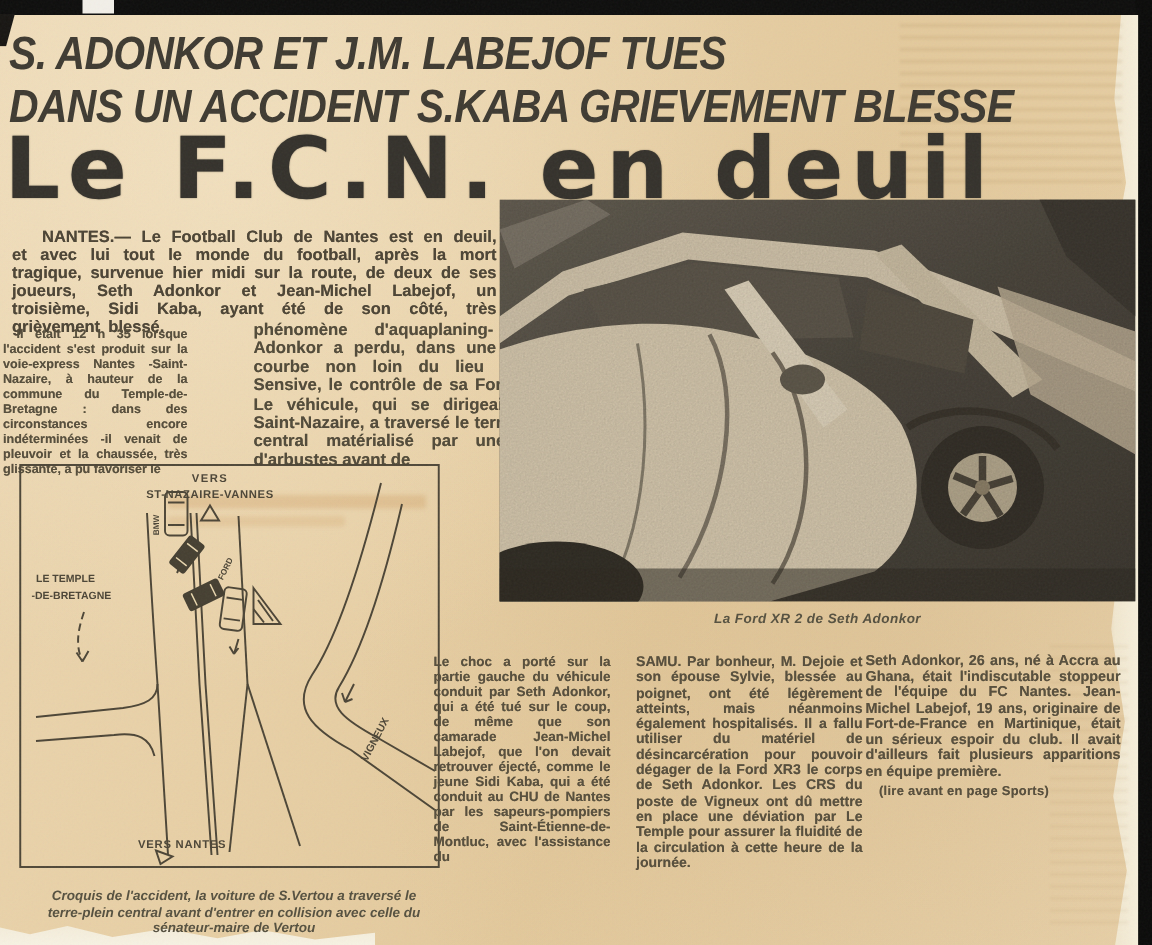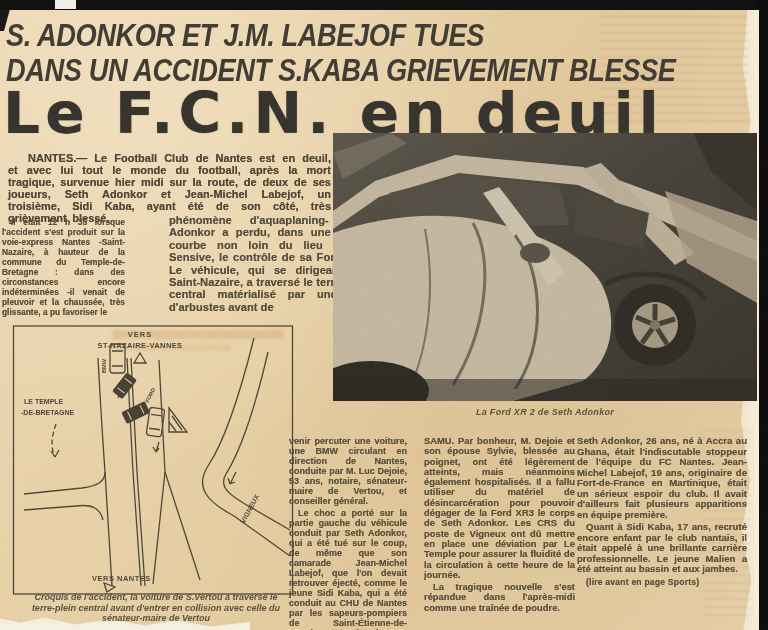--- a/index.html
+++ b/index.html
@@ -71,21 +71,21 @@
   .bc2{left:424px;width:151px;font-size:9.4px;line-height:10.3px;}
   .bc3{left:577px;width:170px;font-size:9.6px;line-height:10.5px;}
   .sports-note{font-size:8.6px;letter-spacing:.2px;}
   
   .photo{position:absolute;left:333px;top:133px;width:424px;height:268px;}
   .photo-caption{
     position:absolute;left:333px;top:407px;width:424px;text-align:center;
     font-style:italic;font-weight:700;font-size:9px;color:#55503f;letter-spacing:.3px;
   }
   
-  .map{position:absolute;left:12px;top:324px;width:282px;height:272px;}
+  .map{position:absolute;left:12px;top:308px;width:282px;height:272px;}
   .map-caption{
     position:absolute;left:22px;top:592px;width:268px;text-align:center;
     font-style:italic;font-weight:700;font-size:9px;line-height:10.6px;color:#55503f;
   }
   .grain{position:absolute;left:0;top:0;width:768px;height:630px;opacity:.05;pointer-events:none;}
 </style>
 </head>
 <body>
 
 <div>
@@ -224,30 +224,27 @@
         <text x="80" y="257" font-size="7.5" letter-spacing=".5">VERS NANTES</text>
         <text x="240" y="186" font-size="7" text-anchor="middle" transform="rotate(-62 240 186)">VIGNEUX</text>
         <text x="94" y="42" font-size="5.5" text-anchor="middle" transform="rotate(-90 94 42)">BMW</text>
         <text x="140" y="72" font-size="5.5" text-anchor="middle" transform="rotate(-64 140 72)">FORD</text>
       </g>
     </svg>
   </div>
   <div class="map-caption">Croquis de l'accident, la voiture de S.Vertou a traversé le terre-plein central avant d'entrer en collision avec celle du sénateur-maire de Vertou</div>
 
   <div class="bottom-col bc1">
-    <p>venir percuter une voiture, une BMW circulant en direction de Nantes, conduite par M. Luc Dejoie, 53 ans, notaire, sénateur-maire de Vertou, et conseiller général.</p>
     <p>Le choc a porté sur la partie gauche du véhicule conduit par Seth Adonkor, qui a été tué sur le coup, de même que son camarade Jean-Michel Labejof, que l'on devait retrouver éjecté, comme le jeune Sidi Kaba, qui a été conduit au CHU de Nantes par les sapeurs-pompiers de Saint-Étienne-de-Montluc, avec l'assistance du</p>
   </div>
   <div class="bottom-col bc2">
     <p>SAMU. Par bonheur, M. Dejoie et son épouse Sylvie, blessée au poignet, ont été légèrement atteints, mais néanmoins également hospitalisés. Il a fallu utiliser du matériel de désincarcération pour pouvoir dégager de la Ford XR3 le corps de Seth Adonkor. Les CRS du poste de Vigneux ont dû mettre en place une déviation par Le Temple pour assurer la fluidité de la circulation à cette heure de la journée.</p>
-    <p>La tragique nouvelle s'est répandue dans l'après-midi comme une traînée de poudre.</p>
   </div>
   <div class="bottom-col bc3">
     <p>Seth Adonkor, 26 ans, né à Accra au Ghana, était l'indiscutable stoppeur de l'équipe du FC Nantes. Jean-Michel Labejof, 19 ans, originaire de Fort-de-France en Martinique, était un sérieux espoir du club. Il avait d'ailleurs fait plusieurs apparitions en équipe première.</p>
-    <p>Quant à Sidi Kaba, 17 ans, recruté encore enfant par le club nantais, il était appelé à une brillante carrière professionnelle. Le jeune Malien a été atteint au bassin et aux jambes.</p>
     <p class="sports-note">(lire avant en page Sports)</p>
   </div>
 
   <svg class="grain">
     <filter id="pgrain">
         <feTurbulence type="fractalNoise" baseFrequency="0.7" numOctaves="2"></feTurbulence>
       </filter>
     <rect width="768" height="630" filter="url(#pgrain)"></rect>
   </svg>
 

